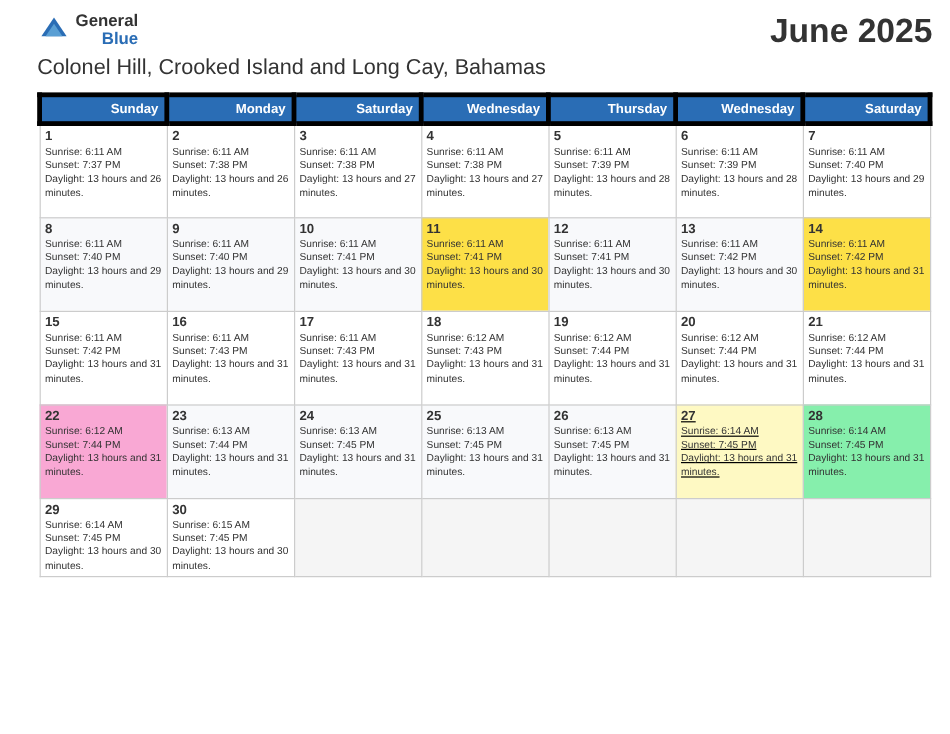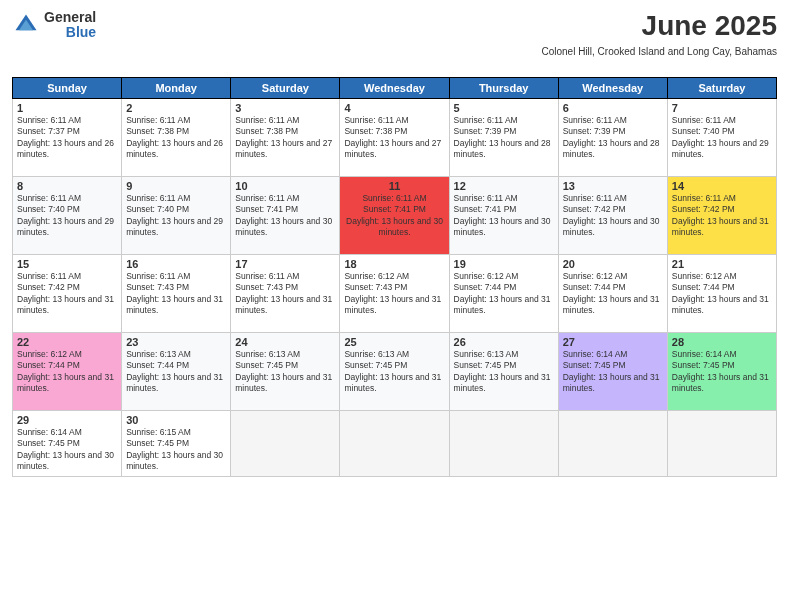--- a/index.html
+++ b/index.html
@@ -7,21 +7,21 @@
       font-family: Arial, sans-serif;
       background: #fff;
       width: 792px;
       height: 612px;
       overflow: hidden;
     }
     .page {
       width: 792px;
       height: 612px;
       background: #fff;
-      padding: 10px 15px 10px 12px;
+      padding: 10px 15px 10px 31px;
     }
     .header {
       display: flex;
       justify-content: space-between;
       align-items: flex-start;
       margin-bottom: 4px;
     }
     .logo {
       display: flex;
       align-items: center;
@@ -47,39 +47,39 @@
       width: 28px;
       height: 28px;
     }
     .month-title {
       font-size: 28px;
       font-weight: bold;
       color: #333;
       text-align: right;
     }
     .subtitle {
-      text-align: right;
-      font-size: 10px;
-      color: #333;
-      margin-bottom: 20px;
+      text-align: left;
+      font-size: 18px;
+      color: #333;
+      margin-bottom: 10px;
       font-weight: normal;
     }
     .calendar {
       width: 100%;
       border-collapse: collapse;
       table-layout: fixed;
     }
     .calendar th {
       background: #2a6db5;
       color: #fff;
       font-size: 11px;
       font-weight: bold;
-      text-align: center;
+      text-align: right;
       padding: 4px 5px;
-      border: 1px solid #000000;
+      border: 4px solid #000000;
     }
     .calendar td {
       border: 1px solid #ccc;
       vertical-align: top;
       padding: 3px 4px;
       background: #fff;
       height: 78px;
     }
     .calendar tr:last-child td {
       height: 60px;
@@ -207,21 +207,21 @@
         </div>
       </td>
           <td style="background: rgb(248, 249, 251);">
         <span class="day-num">10</span>
         <div class="day-info">
           Sunrise: 6:11 AM<br>
           Sunset: 7:41 PM<br>
           Daylight: 13 hours and 30 minutes.
         </div>
       </td>
-          <td style="background: #ef4444; text-align: center;">
+          <td style="background: #fde047;">
         <span class="day-num">11</span>
         <div class="day-info">
           Sunrise: 6:11 AM<br>
           Sunset: 7:41 PM<br>
           Daylight: 13 hours and 30 minutes.
         </div>
       </td>
           <td style="background: rgb(248, 249, 251);">
         <span class="day-num">12</span>
         <div class="day-info">
@@ -339,21 +339,21 @@
         </div>
       </td>
           <td style="background: rgb(248, 249, 251); margin-top: 37px;">
         <span class="day-num">26</span>
         <div class="day-info">
           Sunrise: 6:13 AM<br>
           Sunset: 7:45 PM<br>
           Daylight: 13 hours and 31 minutes.
         </div>
       </td>
-          <td style="background: #c4b5fd;">
+          <td style="background: #fef9c3; text-decoration: underline;">
         <span class="day-num">27</span>
         <div class="day-info">
           Sunrise: 6:14 AM<br>
           Sunset: 7:45 PM<br>
           Daylight: 13 hours and 31 minutes.
         </div>
       </td>
           <td style="background: #86efac;">
         <span class="day-num">28</span>
         <div class="day-info">

